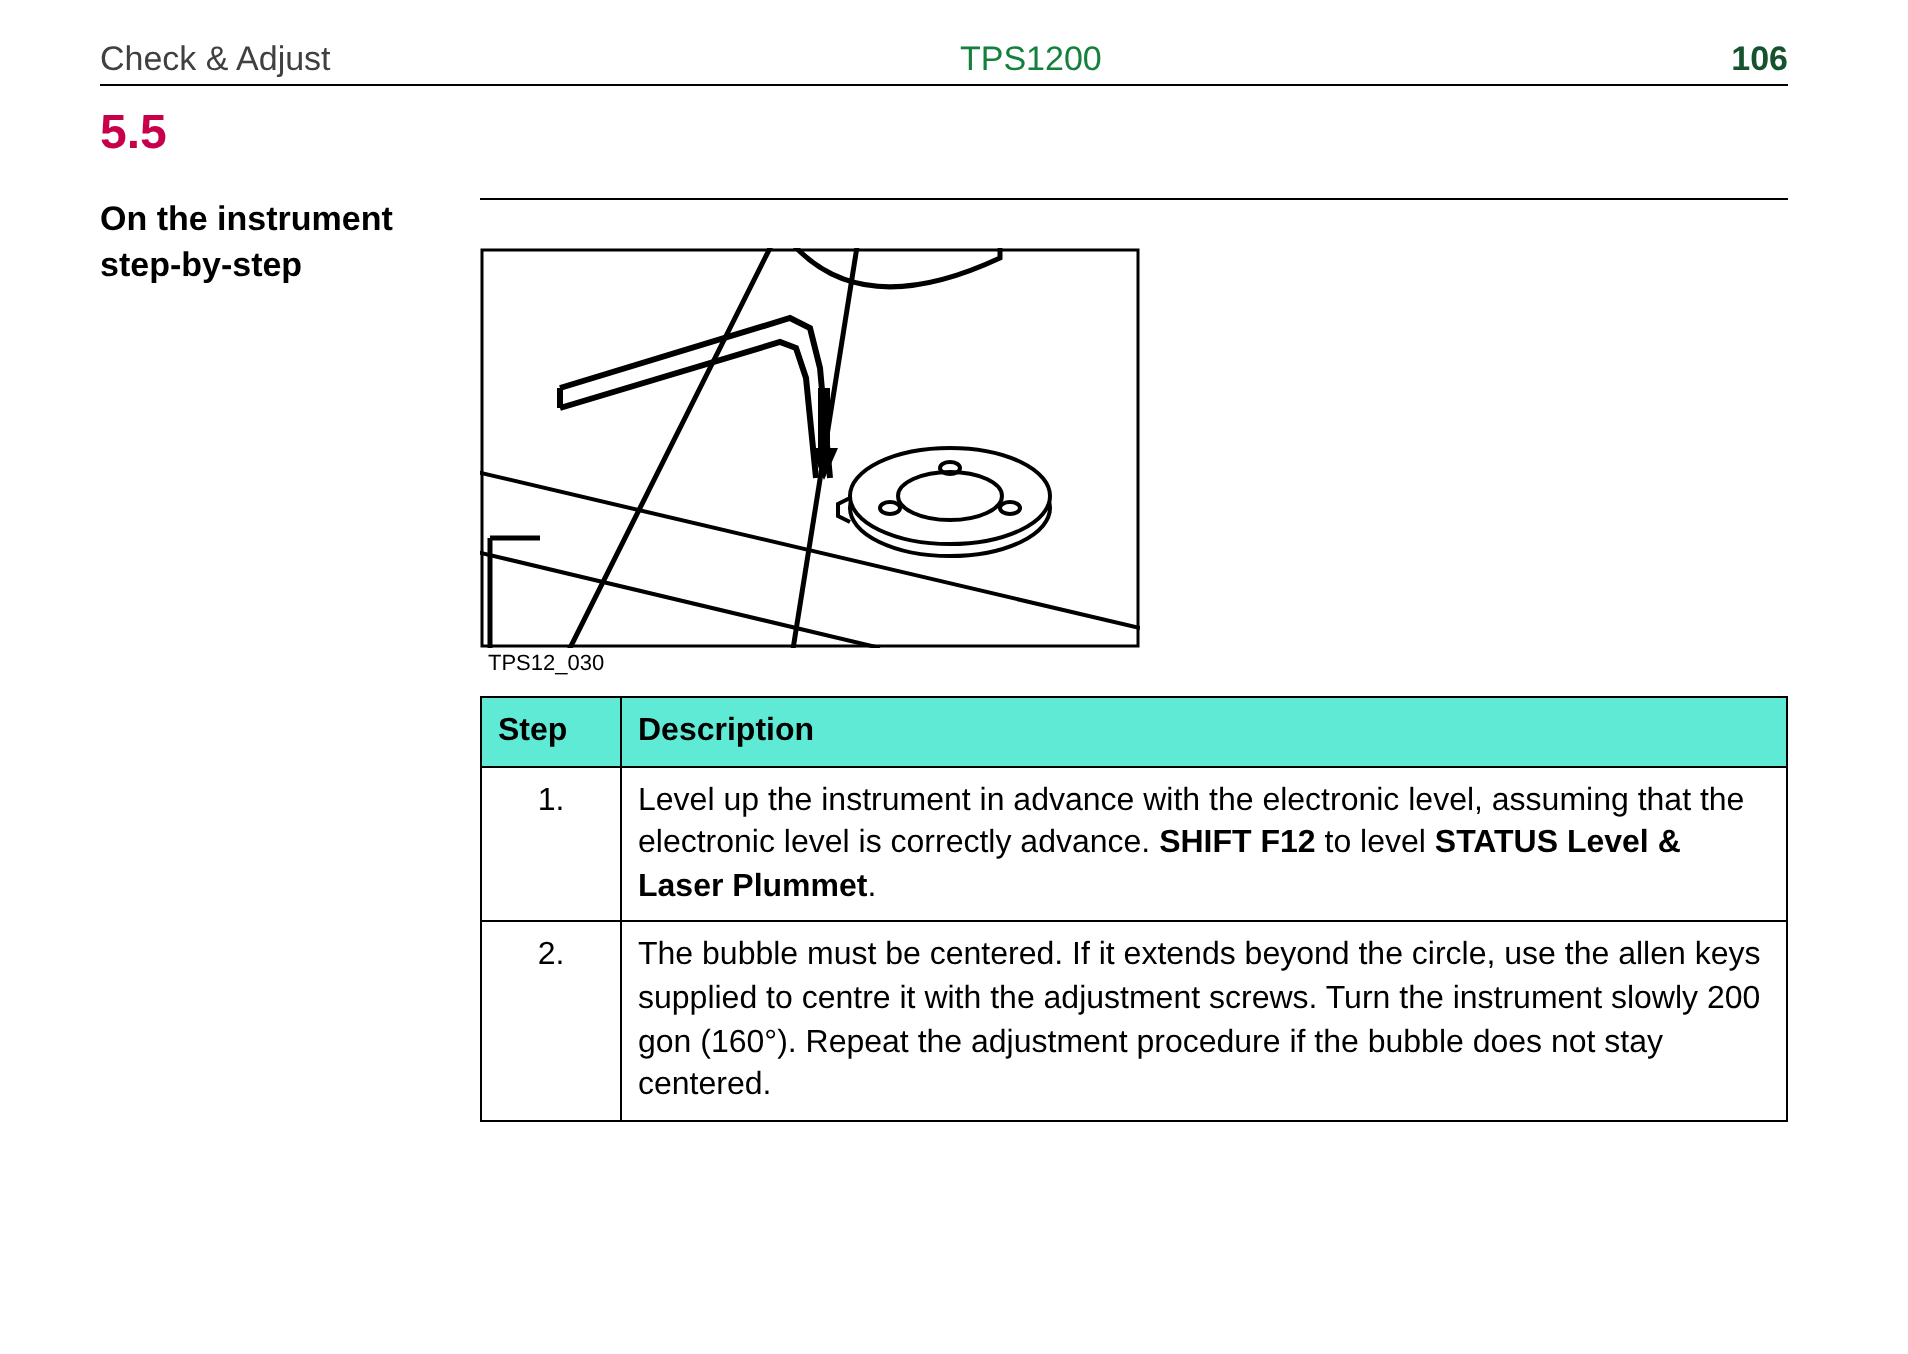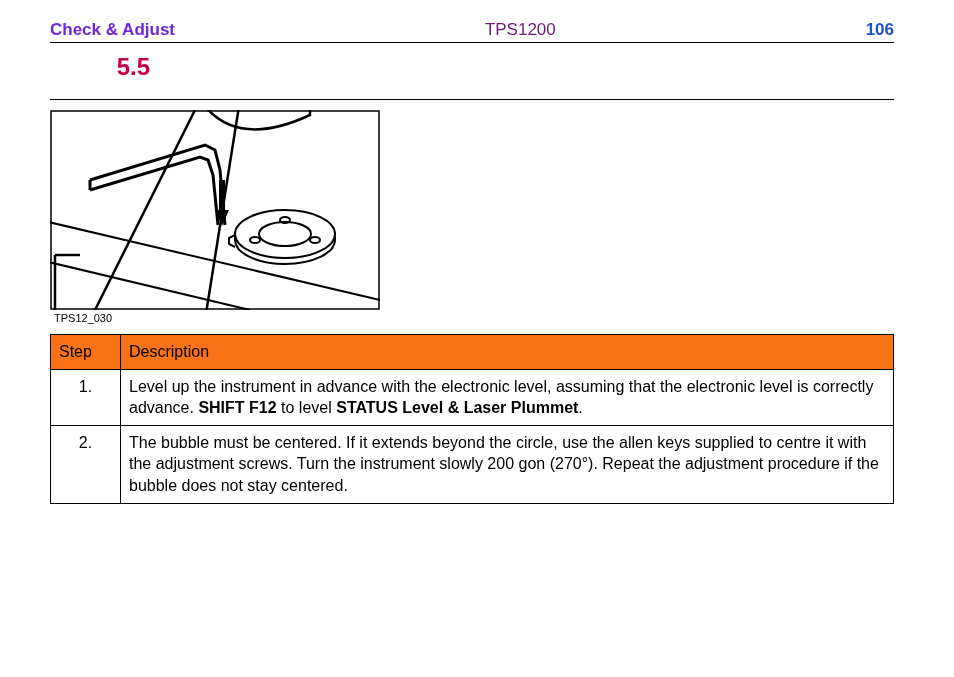--- a/index.html
+++ b/index.html
@@ -19,59 +19,58 @@
   .header {
     display: flex;
     justify-content: space-between;
     align-items: baseline;
     border-bottom: 1.5px solid #000;
     padding-bottom: 2px;
     margin-bottom: 10px;
     font-size: 17px;
   }
   .header-left {
-    color: #6d28d9;
-    font-weight: bold;
+    color: #404040;
+    font-weight: normal;
   }
   .header-center {
-    color: #701a75;
+    color: #15803d;
   }
   .header-right {
-    color: #1d4ed8;
+    color: #14532d;
     font-weight: bold;
   }
   .section-title-row {
     display: flex;
     align-items: baseline;
     color: #c8004c;
     font-weight: bold;
     font-size: 24px;
     margin-bottom: 18px;
-    text-align: right;
   }
   .section-num {
     width: 100px;
     flex-shrink: 0;
   }
   .section-title {
   }
   .content-row {
     display: flex;
   }
   .side-label {
     width: 190px;
     flex-shrink: 0;
     font-weight: bold;
     font-size: 17px;
     line-height: 1.35;
   }
   .main-col {
     flex: 1;
     border-top: 1.5px solid #000;
-    padding-top: 10px;
+    padding-top: 24px;
   }
   .figure-box {
     margin-bottom: 10px;
   }
   .figure-svg {
     display: block;
   }
   .figure-caption {
     font-size: 11px;
     margin-top: 2px;
@@ -83,22 +82,22 @@
     font-size: 16px;
   }
   table.steps th, table.steps td {
     border: 1px solid #000;
     padding: 6px 8px;
     text-align: left;
     vertical-align: top;
     line-height: 1.35;
   }
   table.steps th {
-    background: #f97316;
-    font-weight: normal;
+    background: #5eead4;
+    font-weight: bold;
   }
   table.steps td.step-num {
     width: 70px;
     text-align: center;
   }
   .bold { font-weight: bold; margin-top: 10px; }
 </style>
 </head>
 <body>
 
@@ -108,20 +107,21 @@
     <span class="header-left">Check &amp; Adjust</span>
     <span class="header-center">TPS1200</span>
     <span class="header-right">106</span>
   </div>
 
   <div class="section-title-row">
     <span class="section-num">5.5</span>
   </div>
 
   <div class="content-row">
+    <div class="side-label">On the instrument step-by-step</div>
 
     <div class="main-col">
 
       <div class="figure-box">
         <svg class="figure-svg" width="330" height="200" viewBox="0 0 330 200">
           <defs>
             <clipPath id="clip">
                 <rect x="0" y="0" width="330" height="200"></rect>
               </clipPath>
           </defs>
@@ -169,21 +169,21 @@
         <tbody>
           <tr>
             <td class="step-num">1.</td>
             <td>
               <span>Level up the instrument in advance with the electronic level, assuming that the electronic level is correctly advance. </span><span class="bold">SHIFT F12</span><span> to level </span><span class="bold">STATUS Level &amp; Laser Plummet</span><span>.</span>
             </td>
           </tr>
           <tr>
             <td class="step-num">2.</td>
             <td>
-              <span>The bubble must be centered. If it extends beyond the circle, use the allen keys supplied to centre it with the adjustment screws. Turn the instrument slowly 200 gon (270°). Repeat the adjustment procedure if the bubble does not stay centered.</span>
+              <span>The bubble must be centered. If it extends beyond the circle, use the allen keys supplied to centre it with the adjustment screws. Turn the instrument slowly 200 gon (160°). Repeat the adjustment procedure if the bubble does not stay centered.</span>
             </td>
           </tr>
         </tbody>
       </table>
 
     </div>
   </div>
 </div>
 
 </body></html>

